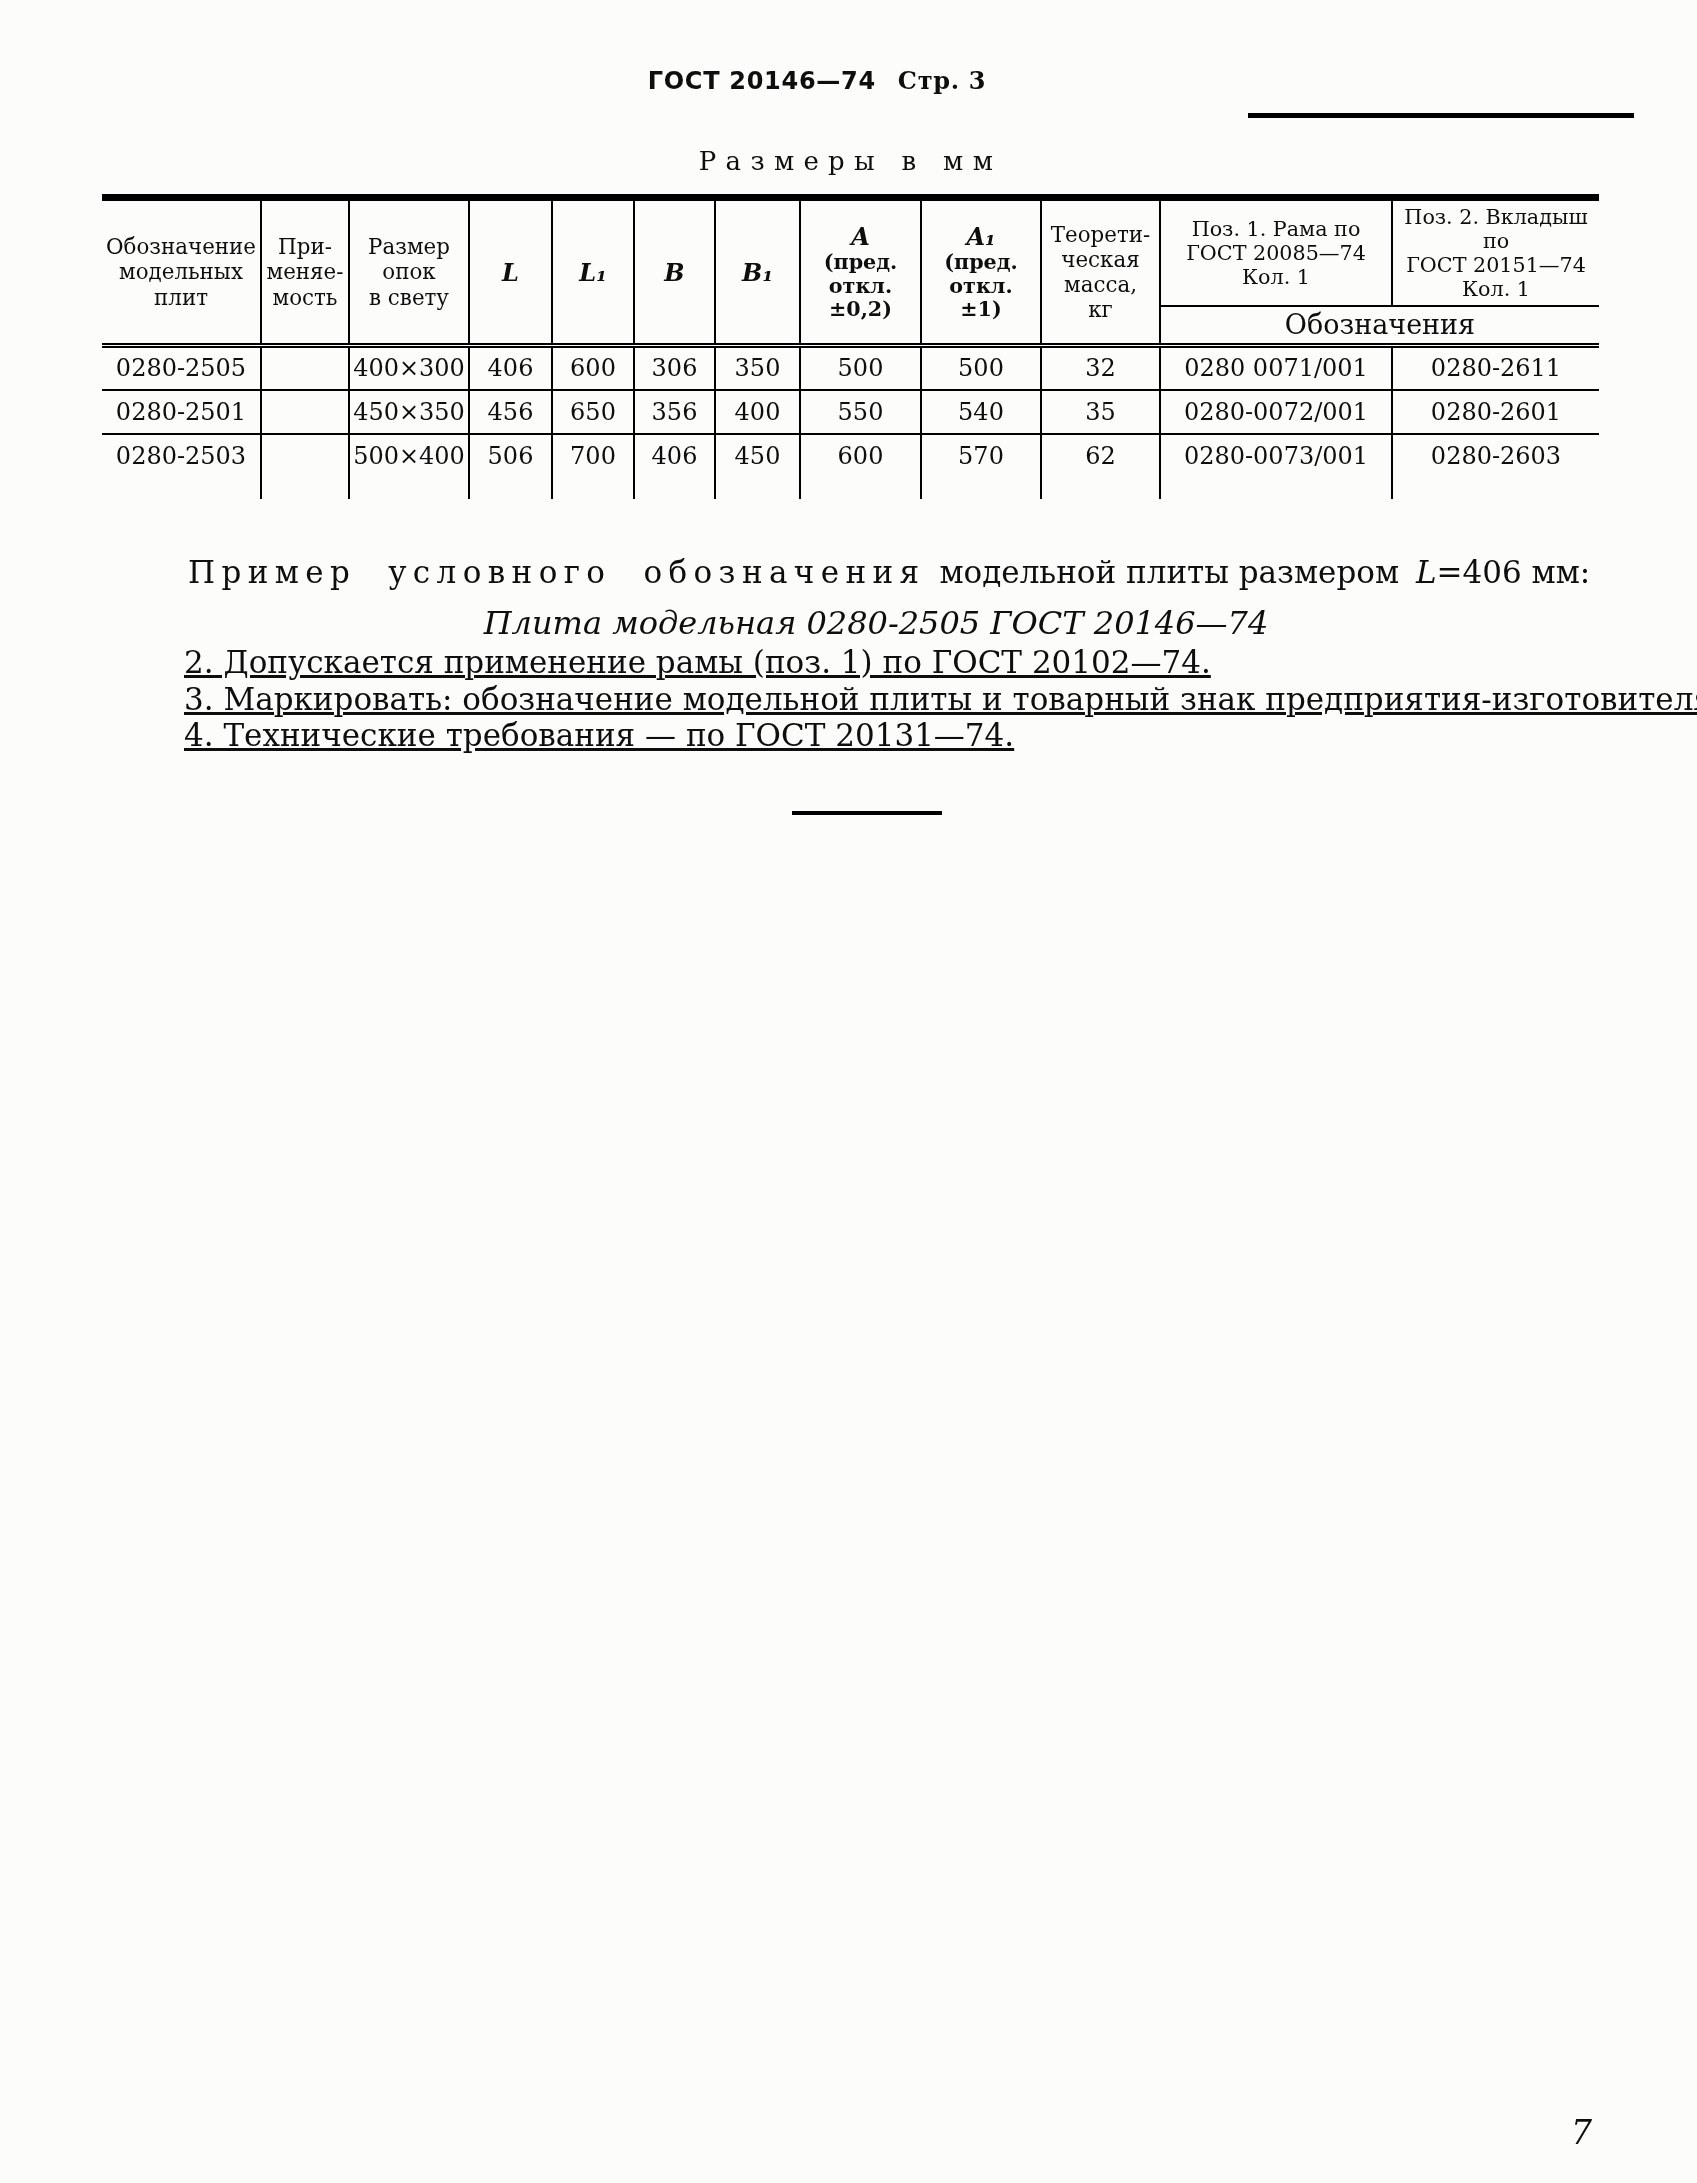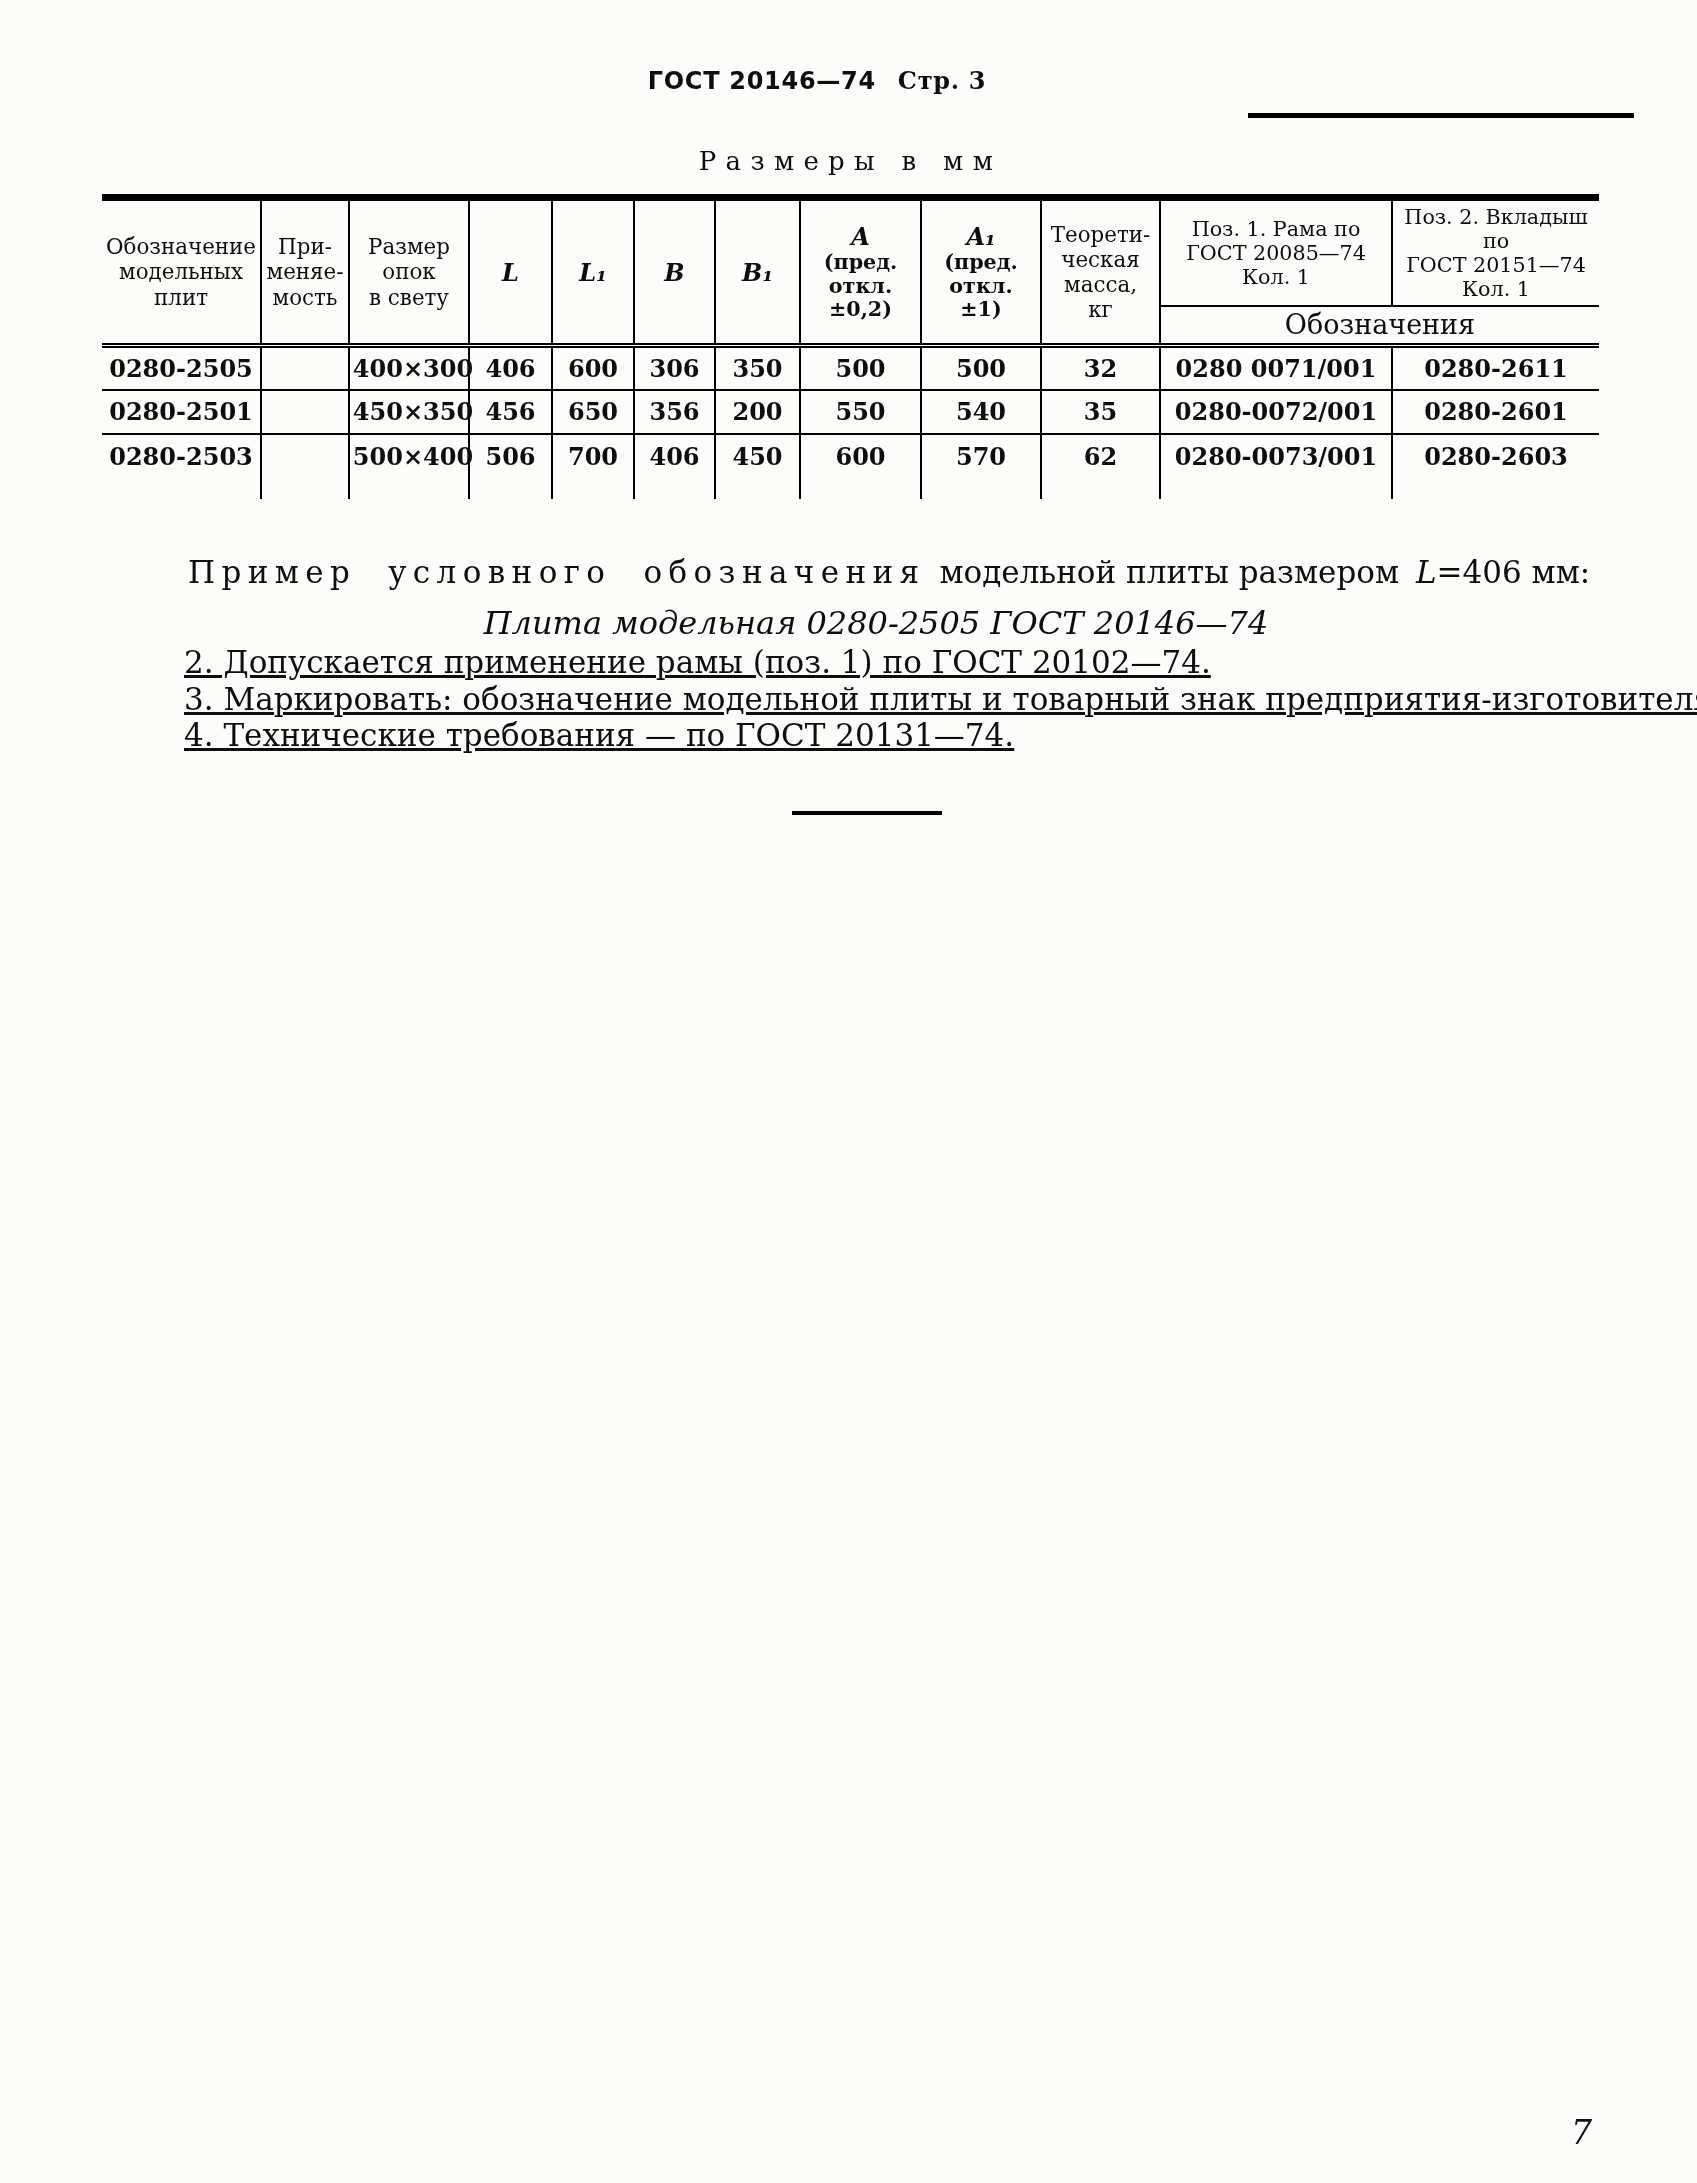--- a/index.html
+++ b/index.html
@@ -47,21 +47,21 @@
     text-align:center; vertical-align:middle;
     font-weight:normal;
   }
   table.main .no-left { border-left:none; }
   tr.hA { height:108px; }
   tr.hB { height:40px; }
   th.span2 { border-bottom:5.7px double #000; }
   th.pos   { border-bottom:2.1px solid #000; }
   th.desig { border-bottom:5.7px double #000; border-left:2.1px solid #000; font-size:27px; }
   tr.data  { height:44px; }
-  tr.data td { border-bottom:2.1px solid #000; font-size:24px; font-weight:bold; letter-spacing:0; }
+  tr.data td { border-bottom:2.1px solid #000; font-size:24px; font-weight:normal; letter-spacing:0; }
   tr.data.last td { border-bottom:none; }
   tr.stub { height:21.4px; }
   tr.stub td { border-bottom:none; }
 
   .hdr-label { font-size:21.4px; line-height:1.18; white-space:pre-line; }
   .hdr-small { font-size:20.7px; line-height:1.16; white-space:pre-line; }
   .sym  { font-style:italic; font-weight:bold; font-size:24px; }
   .sym-note { font-size:20.7px; line-height:1.15; white-space:pre-line; font-weight:bold; }
 
   
@@ -199,21 +199,21 @@
       <td>0280 0071/001</td>
       <td>0280-2611</td>
     </tr>
     <tr class="data">
       <td class="no-left">0280-2501</td>
       <td></td>
       <td>450×350</td>
       <td>456</td>
       <td>650</td>
       <td>356</td>
-      <td>200</td>
+      <td>400</td>
       <td>550</td>
       <td>540</td>
       <td>35</td>
       <td>0280-0072/001</td>
       <td>0280-2601</td>
     </tr>
     <tr class="data last">
       <td class="no-left">0280-2503</td>
       <td></td>
       <td>500×400</td>

